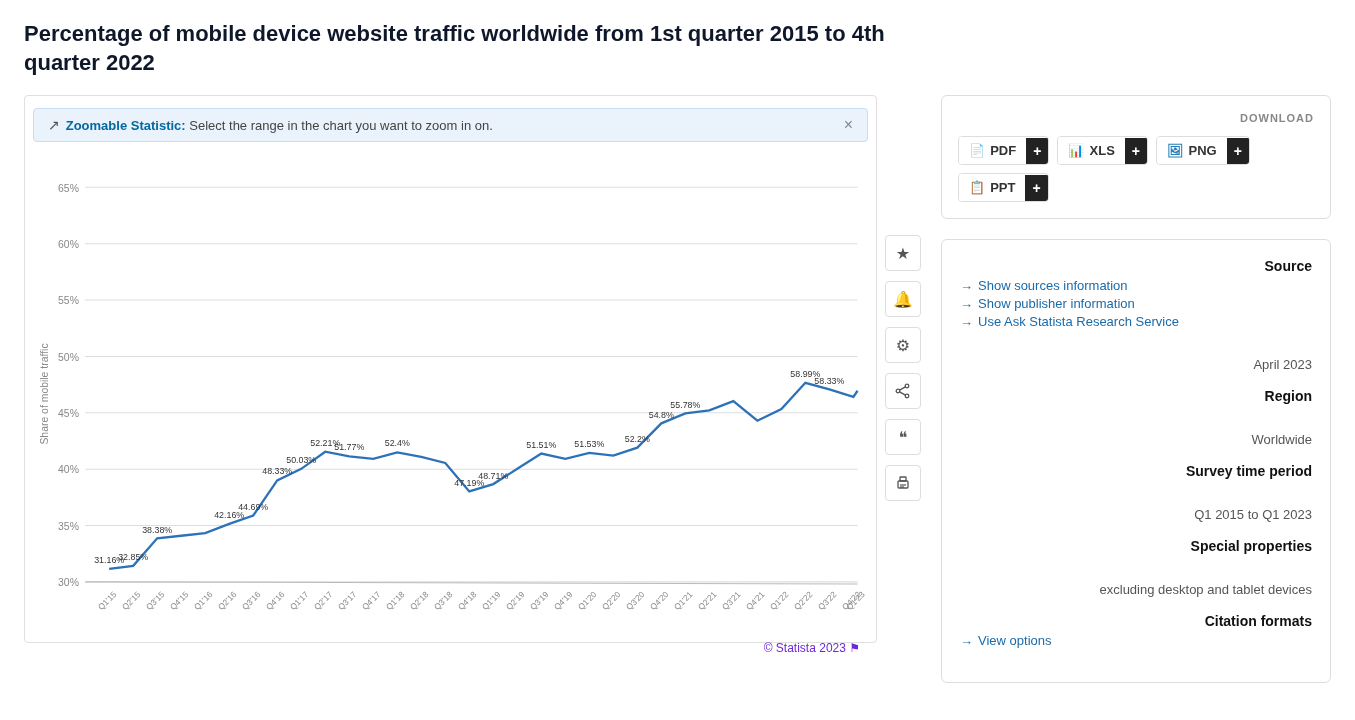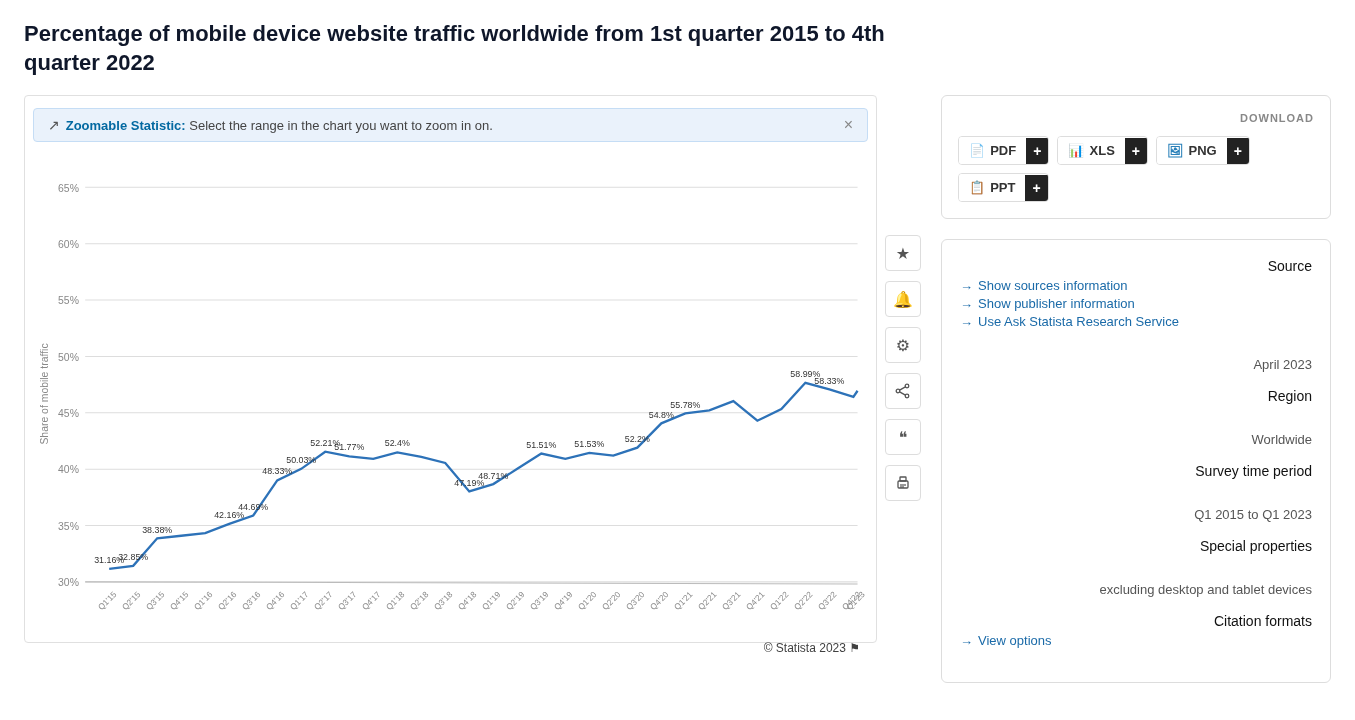--- a/index.html
+++ b/index.html
@@ -152,21 +152,21 @@
       border-radius: 6px;
       padding: 18px;
     }
     .info-section {
       margin-bottom: 16px;
     }
     .info-section:last-child {
       margin-bottom: 16px;
     }
     .info-label {
-      font-weight: 400;
+      font-weight: 700;
       color: #111;
       font-size: 14px;
       margin-bottom: 4px;
     }
     .info-value {
       color: #555;
       font-size: 13px;
       margin-top: 28px;
     }
     .info-link {
@@ -179,21 +179,21 @@
       margin-bottom: 3px;
       cursor: pointer;
     }
     .arrow-right {
       display: inline-block;
       font-style: normal;
     }
     .copyright-row {
       text-align: right;
       font-size: 12px;
-      color: #404040;
+      color: #6d28d9;
       margin-top: 4px;
       padding-right: 8px;
     }
   </style>
 </head>
 <body>
 
 <h1>Percentage of mobile device website traffic worldwide from 1st quarter 2015 to 4th quarter 2022</h1>
 
 <div class="main-layout">

